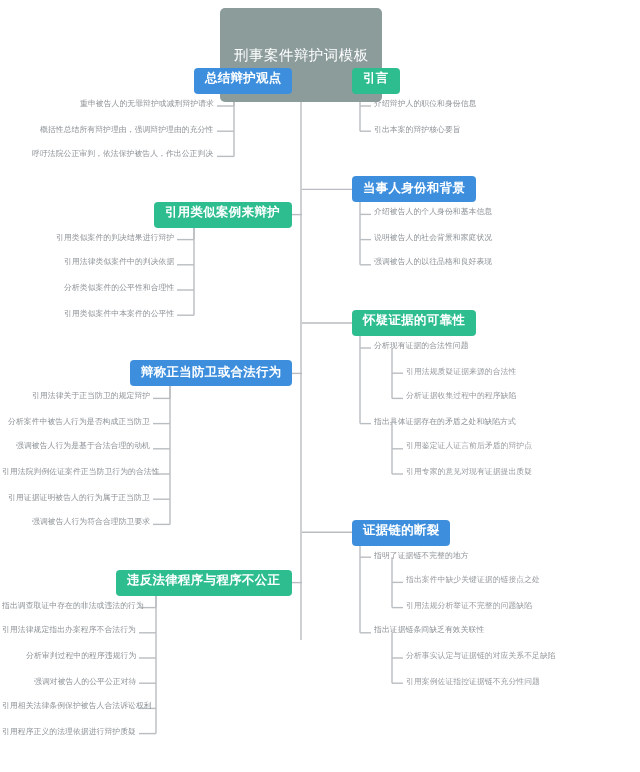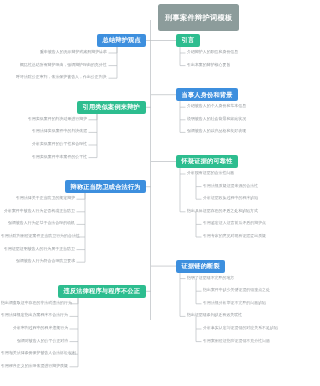--- a/index.html
+++ b/index.html
@@ -16,25 +16,24 @@
   .node{
     position:absolute;
     box-sizing:border-box;
     white-space:nowrap;
     line-height:1;
   }
   .root{
     background:#8c9c9b;
     color:#ffffff;
     font-size:7.2px;
-    font-weight:bold;
+    font-weight:normal;
     border-radius:2.5px;
-    padding:10px 7px;
+    padding:20px 7px;
     letter-spacing:0.3px;
-    margin-left:48px;
   }
   .topic{
     color:#ffffff;
     font-size:6.2px;
     font-weight:bold;
     border-radius:2px;
     padding:3.4px 5.5px;
     letter-spacing:0.2px;
   }
   .topic.blue{background:#3d8fde;}

